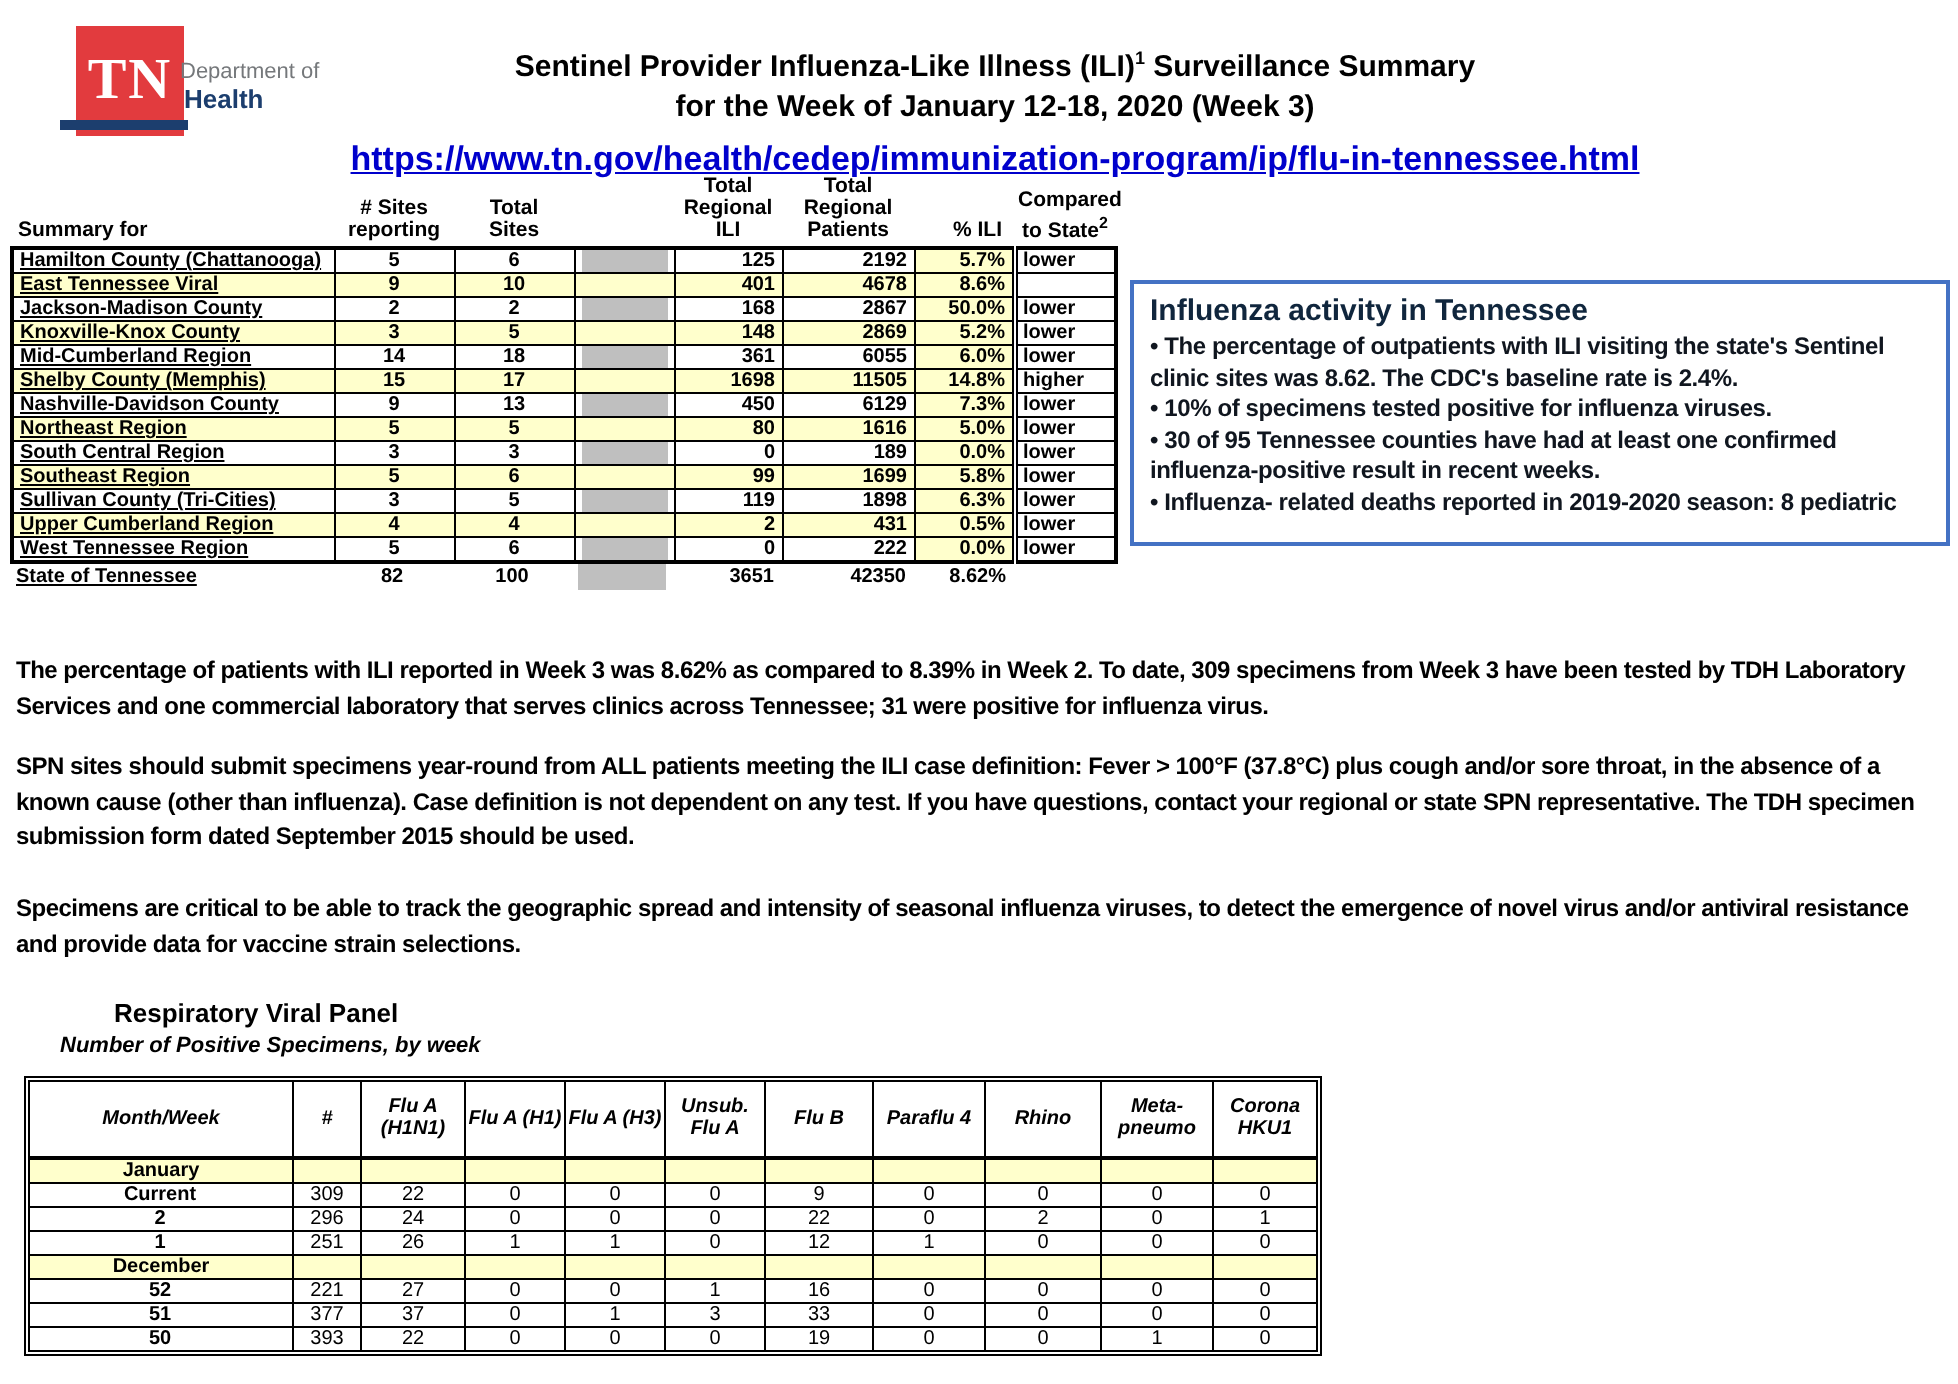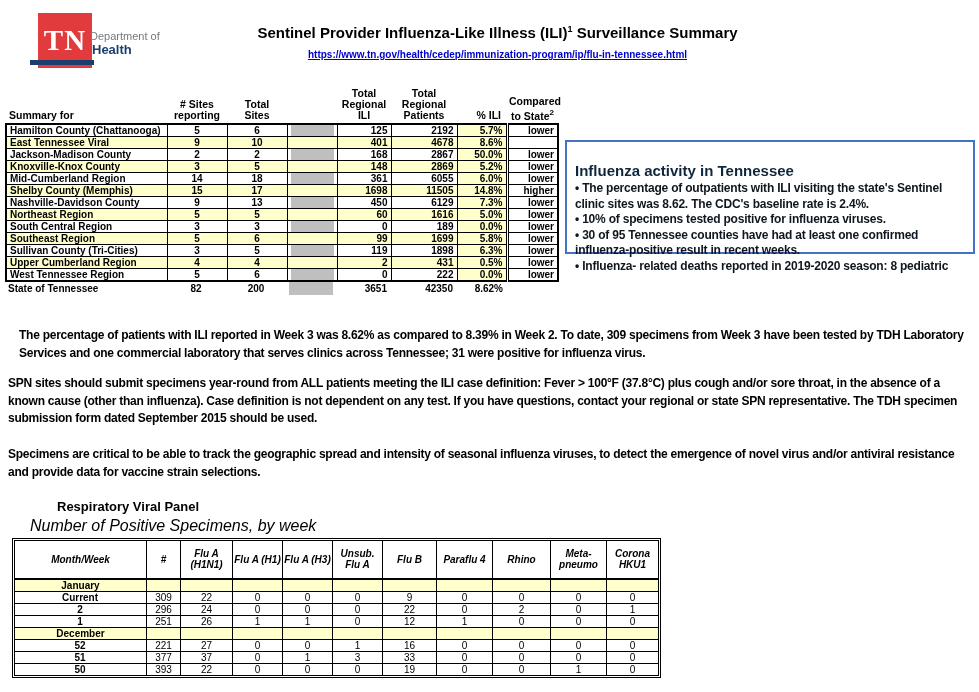--- a/index.html
+++ b/index.html
@@ -20,71 +20,71 @@
     display:flex; align-items:center; justify-content:center; letter-spacing:1px;
   }
   .logo-bar { position:absolute; left:0; top:47px; width:64px; height:5px; background: var(--navy,#1C3E6E); }
   .logo-dept { position:absolute; left:60px; top:17px; font-size:11px; color: var(--dept_gray,#75787B); }
   .logo-health { position:absolute; left:62px; top:29px; font-size:13px; font-weight:bold; color: var(--navy,#1C3E6E); }
 
   
   .title-block { position:absolute; left:20px; top:19px; width:955px; text-align:center; }
   .title-line { font-size:15px; font-weight:bold; line-height:20px; }
   .title-line sup { font-size:9px; }
-  .url-line { margin-top:6px; font-size:10px; font-weight:bold; }
+  .url-line { margin-top:6px; font-size:17px; font-weight:bold; }
   .url-line a { color: var(--link_blue,#0000CC); text-decoration:underline; }
 
   
   .sum-wrap { position:absolute; left:5px; top:88px; width:552px; }
   .sum-wrap table { border-collapse:collapse; table-layout:fixed; width:552px; }
   .sum-wrap thead td {
     border:none; vertical-align:bottom; text-align:center;
     font-size:10.5px; font-weight:bold; line-height:11px; padding:0 2px 2px 2px;
     white-space:pre-line;
   }
   .sum-wrap thead td.h-name { text-align:left; padding-left:3px; }
   .sum-wrap thead td.h-pct  { text-align:right; padding-right:6px; }
   .sum-wrap thead sup { font-size:8px; }
   .sum-body td {
     border:1px solid #000; height:12px; font-size:10px; font-weight:bold;
     line-height:11px; padding:0 3px; overflow:hidden; white-space:nowrap;
   }
   .sum-body { border:2px solid #000; }
-  .c-name  { text-align:left; }
+  .c-name  { text-align:left;text-decoration:underline; }
   .c-num   { text-align:center; }
   .c-right { text-align:right; }
   .c-pct   { background: var(--row_yellow,#FFFFCC); }
-  .c-cmp   { font-weight:normal; text-align:right; border-left:3px double #000 !important; background:#fff !important;margin-top:32px; }
+  .c-cmp   { font-weight:normal; text-align:left; border-left:3px double #000 !important; background:#fff !important;margin-top:32px; }
   .yrow td { background: var(--row_yellow,#FFFFCC); }
   .c-gray  { padding:0 !important; position:relative; }
   .graybar { position:absolute; top:0; bottom:0; left:3px; right:3px; background: var(--cell_gray,#BFBFBF); }
   .state-table td { border:none; height:13px; font-size:10px; font-weight:bold; line-height:12px; padding:0 3px; }
   .state-table .c-gray { position:relative; }
 
   
   .info-box {
-    position:absolute; left:565px; top:140px; width:410px; height:114px;
-    border:2.5px solid var(--box_border,#4472C4); background:#fff; padding:20px 8px 4px 8px;
+    position:absolute; left:565px; top:140px; width:410px; height:133px;
+    border:2.5px solid var(--box_border,#4472C4); background:#fff; padding:5px 8px 4px 8px;
   }
   .info-title { font-size:15px; font-weight:bold; color:#10263d; margin:0 0 2px 0; }
   .info-bullet { font-size:12px; font-weight:bold; line-height:15.5px; letter-spacing:-0.2px; color:#10161f; }
   .info-bullet::before { content:"\2022  "; }
 
   
   .para {
     position:absolute; left:8px; width:955px;
     font-size:12px; font-weight:bold; letter-spacing:-0.25px; line-height:17.5px; color:#000;
   }
-  .para-1 { top:327px;margin-left:11px; }
+  .para-1 { top:327px; }
   .para-2 { top:375px; }
   .para-3 { top:446px; }
 
   
   .vp-title   { position:absolute; left:57px; top:499px; font-size:13px; font-weight:bold; }
-  .vp-subtitle{ position:absolute; left:30px; top:517px; font-size:16px; font-weight:normal; font-style:italic; }
+  .vp-subtitle{ position:absolute; left:30px; top:517px; font-size:11px; font-weight:bold; font-style:italic; }
   .vp-wrap { position:absolute; left:12px; top:538px; border:1px solid #000; padding:1px; background:#fff; }
   .vp-wrap table { border-collapse:collapse; table-layout:fixed; width:644px; }
   .vp-wrap th {
     border:1px solid #000; border-bottom:2px solid #000;
     font-size:10px; font-weight:bold; font-style:italic; text-align:center;
     vertical-align:middle; height:38px; line-height:11px; white-space:pre-line; padding:0 1px;
   }
   .vp-wrap td { border:1px solid #000; height:12px; font-size:10px; line-height:11px; text-align:center; padding:0 2px; }
   .mrow td { background: var(--row_yellow,#FFFFCC); }
   .v-month { font-weight:bold; text-align:center; }
@@ -97,20 +97,21 @@
   <div class="logo-square">
       <span>TN</span>
     </div>
   <div class="logo-bar"></div>
   <div class="logo-dept">Department of</div>
   <div class="logo-health">Health</div>
 </div>
 
 <div class="title-block">
   <div class="title-line"><span>Sentinel Provider Influenza-Like Illness (ILI)</span><sup>1</sup><span> Surveillance Summary</span></div>
+  <div class="title-line">for the Week of January 12-18, 2020 (Week 3)</div>
   <div class="url-line"><a href="#">https://www.tn.gov/health/cedep/immunization-program/ip/flu-in-tennessee.html</a></div>
 </div>
 
 <div class="sum-wrap">
   <table>
     <colgroup>
       <col style="width:161px">
         <col style="width:60px">
         <col style="width:60px">
         <col style="width:50px">
@@ -214,21 +215,21 @@
           <td class="c-right">450</td>
           <td class="c-right">6129</td>
           <td class="c-right c-pct">7.3%</td>
           <td class="c-cmp">lower</td>
         </tr>
         <tr class="yrow">
           <td class="c-name">Northeast Region</td>
           <td class="c-num">5</td>
           <td class="c-num">5</td>
           <td class="c-gray"></td>
-          <td class="c-right">60</td>
+          <td class="c-right">80</td>
           <td class="c-right">1616</td>
           <td class="c-right c-pct">5.0%</td>
           <td class="c-cmp">lower</td>
         </tr>
         <tr>
           <td class="c-name">South Central Region</td>
           <td class="c-num">3</td>
           <td class="c-num">3</td>
           <td class="c-gray">
             <div class="graybar"></div>
@@ -292,21 +293,21 @@
         <col style="width:50px">
       <col style="width:54px">
         <col style="width:66px">
         <col style="width:50px">
         <col style="width:51px">
     </colgroup>
     <tbody>
         <tr>
           <td class="c-name">State of Tennessee</td>
           <td class="c-num">82</td>
-          <td class="c-num">200</td>
+          <td class="c-num">100</td>
           <td class="c-gray">
             <div class="graybar"></div>
           </td>
           <td class="c-right">3651</td>
           <td class="c-right">42350</td>
           <td class="c-right">8.62%</td>
           <td class=""></td>
         </tr>
       </tbody>
   </table>

